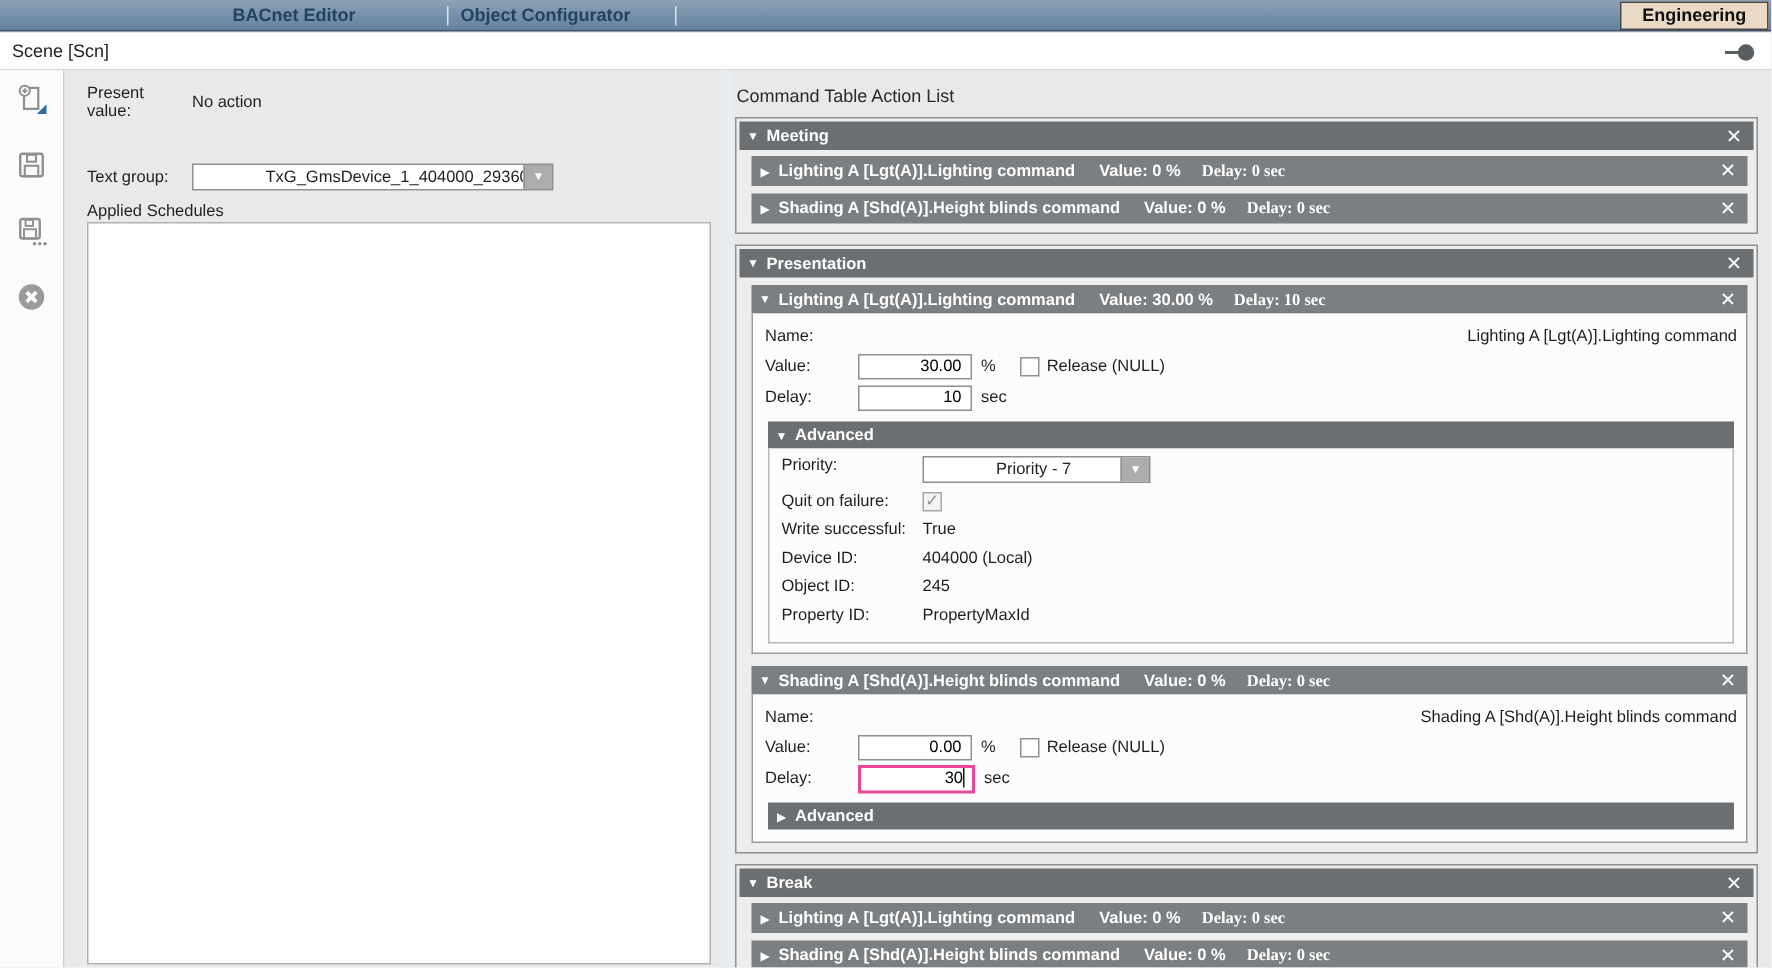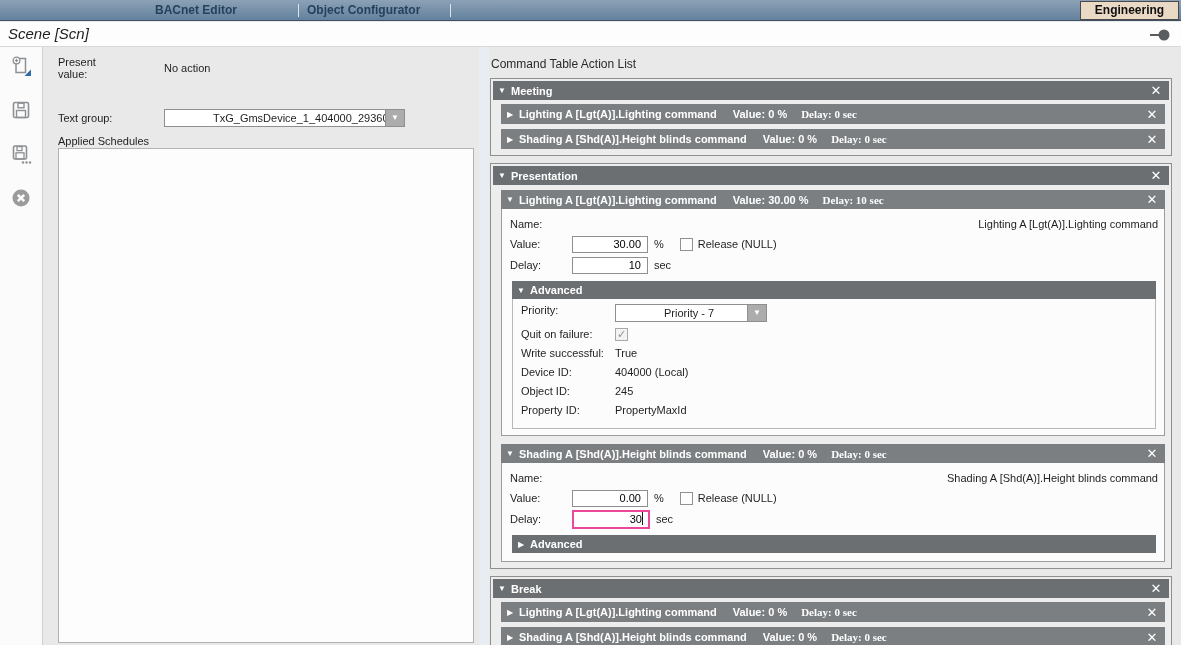--- a/index.html
+++ b/index.html
@@ -14,30 +14,30 @@
   .tab-label{position:absolute;top:0;height:21px;line-height:21px;font-weight:bold;font-size:12px;color:#24425d;}
   #tab-bacnet{left:155px;} #tab-objconf{left:307px;}
   .tab-sep{position:absolute;top:4px;width:1px;height:13px;background:#dce5ec;}
   #sep1{left:298px;} #sep2{left:450px;}
   #tab-engineering{position:absolute;right:2px;top:1px;width:99px;height:19px;box-sizing:border-box;
           background:#ead9c4;border:1px solid #4a4a4a;text-align:center;line-height:17px;
           font-weight:bold;font-size:12px;color:#0f0f0f;}
   
   #scenebar{position:absolute;top:22px;left:0;width:100%;height:25px;background:#fdfdfd;
           border-bottom:1px solid #d8d8d8;box-sizing:border-box;}
-  #scene-title{position:absolute;left:8px;top:0;line-height:24px;font-size:15px;font-style:italic;}
+  #scene-title{position:absolute;left:8px;top:0;line-height:24px;font-size:12px;}
   #pin{position:absolute;right:10px;top:6px;width:22px;height:14px;}
   
   #content{position:absolute;top:47px;left:0;right:0;bottom:0;background:#e9e9e9;}
   #iconcol{position:absolute;left:0;top:0;bottom:0;width:42px;background:#fbfbfb;border-right:1px solid #cfcfcf;}
   .tool{position:absolute;left:10px;width:22px;height:22px;cursor:pointer;}
   #tool-add{top:8px;} #tool-save{top:52px;} #tool-saveas{top:96px;} #tool-discard{top:140px;}
   
   #leftpanel{position:absolute;left:43px;top:0;bottom:0;width:436px;}
-  .lp-row{position:absolute;left:15px;display:flex;align-items:center;height:19px;gap:36px;}
+  .lp-row{position:absolute;left:15px;display:flex;align-items:center;height:19px;}
   #lp-row1{top:11px;} #lp-row2{top:37px;} #lp-row3{top:61px;} 
   .lp-label{width:70px;}
   #applied-label{position:absolute;left:15px;top:88px;}
   #applied-box{position:absolute;left:15px;right:5px;top:101px;bottom:2px;background:#fdfdfd;border:1px solid #b2b2b2;}
   .combo{display:flex;height:18px;border:1px solid #8f8f8f;background:#fff;box-sizing:border-box;padding-left:44px;}
   #textgroup-combo{width:241px;}
   .combo-text{flex:1;padding:0 4px;line-height:16px;white-space:nowrap;overflow:hidden;}
   .combo-arrow{width:18px;background:#acacac;border-left:1px solid #8f8f8f;color:#fff;
           font-size:8px;text-align:center;line-height:16px;}
   .combo-arrow::before{content:"▼";}

